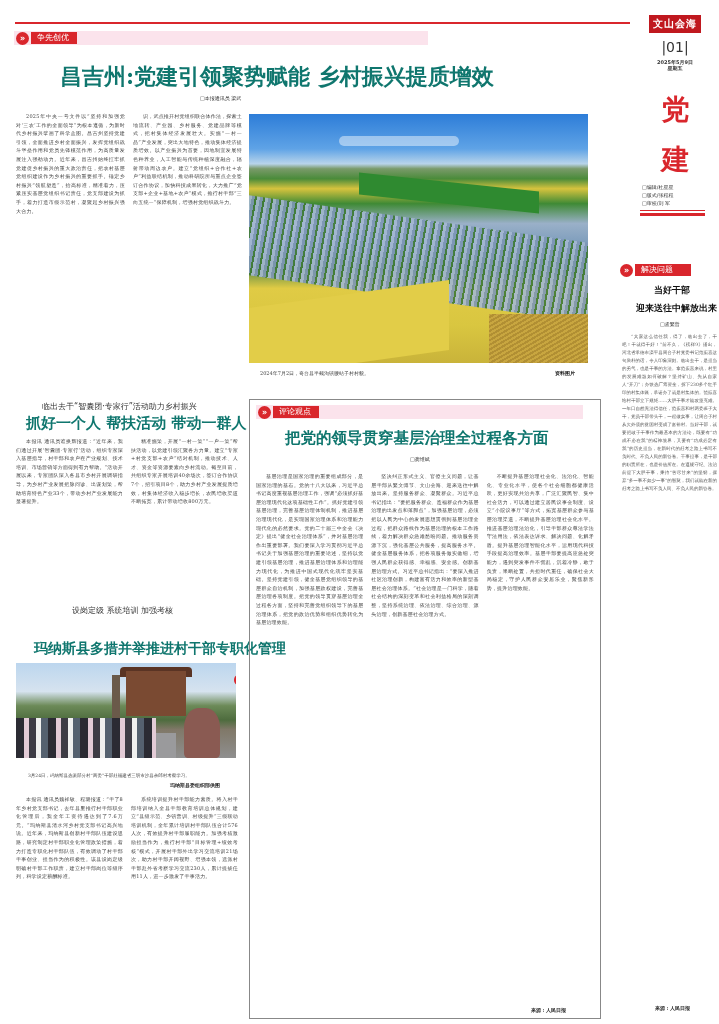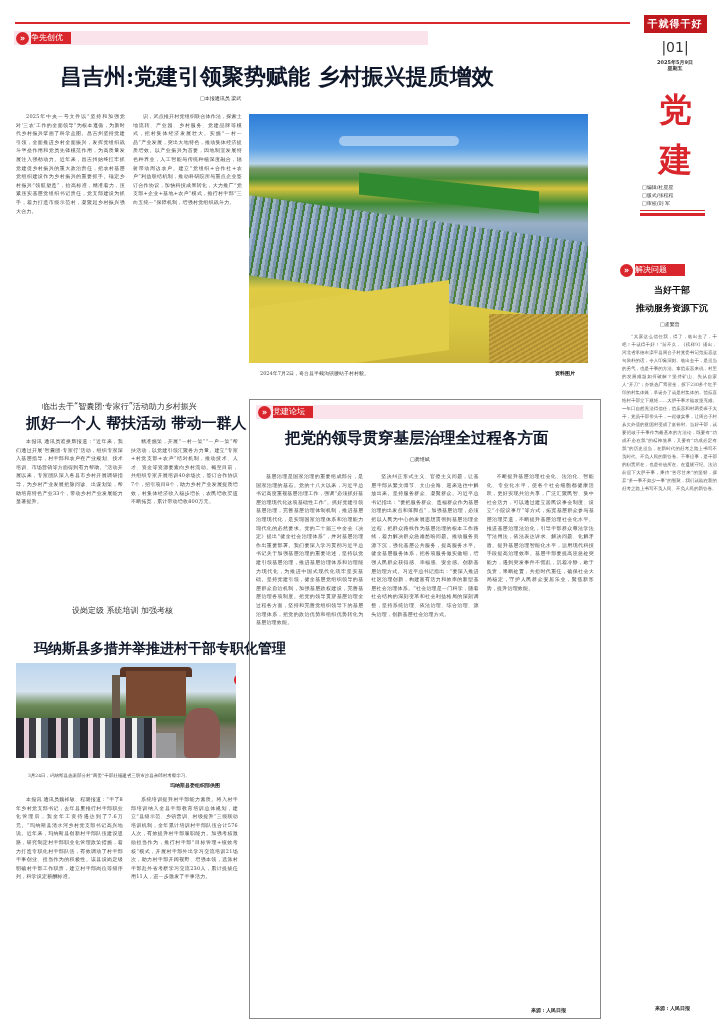--- a/index.html
+++ b/index.html
@@ -5,39 +5,39 @@
   * { box-sizing: border-box; margin: 0; padding: 0; }
   html, body { width: 719px; height: 1024px; background: #fff; overflow: hidden; }
   body { position: relative; font-family: "DejaVu Serif", serif; color: #222; }
 
   .top-rule { position: absolute; left: 15px; top: 22px; width: 615px; height: 2px; background: #d9262c; }
 
   .section-bar { position: absolute; height: 14px; background: #fbe3ec; display: flex; align-items: center; }
   .section-bar .chev { width: 13px; height: 13px; border-radius: 50%; background: #d9262c; color: #fff;
     font-size: 8px; line-height: 13px; text-align: center; font-family: "DejaVu Sans", sans-serif; font-weight: bold; margin-left: 2px; }
   .section-bar .label { background: #d9262c; color: #fff; font-family: "DejaVu Sans", sans-serif; font-size: 8px;
-    height: 12px; line-height: 12px; padding: 0 8px 0 0; margin-left: 2px; }
+    height: 12px; line-height: 12px; padding: 0 8px 0 6px; margin-left: 2px; }
 
-  .headline { position: absolute; font-family: "DejaVu Serif", serif; font-weight: bold; color: #0f172a; white-space: nowrap; }
+  .headline { position: absolute; font-family: "DejaVu Serif", serif; font-weight: bold; color: #0f766e; white-space: nowrap; }
   .byline { position: absolute; font-family: "DejaVu Sans", sans-serif; font-size: 5px; color: #333; white-space: nowrap; }
   .subhead { position: absolute; font-family: "DejaVu Sans", sans-serif; font-size: 8px; color: #333; white-space: nowrap; }
 
   .textcols { position: absolute; display: flex; gap: 8px; }
   .textcol { flex: 1; font-size: 5px; line-height: 8.6px; color: #444; text-align: justify; overflow: hidden;
     text-indent: 10px; letter-spacing: 0.2px; }
 
   
   .masthead { position: absolute; left: 640px; top: 12px; width: 70px; text-align: center; }
   .logo { display: inline-block; background: #c0181f; color: #fff; font-family: "DejaVu Serif", serif; font-weight: bold;
     font-size: 10px; padding: 2px 4px; letter-spacing: 1px; }
   .pageno { font-family: "DejaVu Sans", sans-serif; font-size: 14px; color: #333; margin-top: 6px; }
   .date, .weekday { font-family: "DejaVu Sans", sans-serif; font-size: 5px; color: #333; font-weight: bold; }
   .date { margin-top: 4px; }
   .dangjian { position: absolute; left: 648px; top: 85px; width: 55px; text-align: center; color: #d9262c;
-    font-family: "DejaVu Serif", serif; font-size: 33px; line-height: 50px; font-weight: bold; }
+    font-family: "DejaVu Serif", serif; font-size: 28px; line-height: 50px; font-weight: bold; }
   .editors { position: absolute; left: 642px; top: 183px; font-family: "DejaVu Sans", sans-serif; font-size: 5px; color: #333; line-height: 8px; }
   .red-dbl { position: absolute; left: 640px; width: 65px; background: #d9262c; }
 
   
   .photo { position: absolute; overflow: hidden; }
   .farm-photo { left: 249px; top: 114px; width: 339px; height: 249px;
     background: linear-gradient(180deg, #2d7dd8 0%, #5fa3e6 14%, #b8d4ea 20%, #7a9a6a 22%, #4a8b3a 26%, #d6c33e 30%, #3f8a35 36%, #9ab0c8 44%, #7d9dbc 52%, #5b8a46 62%, #e0cb45 70%, #d9c640 85%, #c9b33a 100%); }
   .farm-photo .sky-cloud { position: absolute; left: 90px; top: 22px; width: 120px; height: 10px; background: rgba(255,255,255,0.45); border-radius: 10px; }
   .farm-photo .village { position: absolute; left: 0; top: 105px; width: 339px; height: 80px;
     background: repeating-linear-gradient(100deg, #a4b8d2 0 3px, #7d96b6 3px 6px, #3e7a36 6px 8px); transform: skewY(8deg); opacity: 0.9; }
@@ -61,21 +61,21 @@
   .boxed { position: absolute; left: 249px; top: 399px; width: 352px; height: 620px; border: 1px solid #888; }
   .opinion-title { position: absolute; font-family: "DejaVu Sans", sans-serif; font-weight: bold; color: #111; white-space: nowrap; font-size: 9px; }
   .vtext { position: absolute; font-size: 4.5px; line-height: 8px; color: #555; text-align: justify; text-indent: 9px; overflow: hidden; }
 </style>
 </head>
 <body>
 
 <div class="top-rule"></div>
 
 <div class="masthead">
-  <div class="logo">干就得干好</div>
+  <div class="logo">文山会海</div>
   <div class="pageno">|01|</div>
   <div class="date">2025年5月9日</div>
   <div class="weekday">星期五</div>
 </div>
 <div class="dangjian">党建</div>
 <div class="editors">
   <div>□编辑/杜星星</div>
   <div>□版式/张程程</div>
   <div>□审校/刘  军</div>
 </div>
@@ -126,32 +126,32 @@
 <div class="caption" style="left:28px;top:773px;font-size:4.5px;">3月24日，玛纳斯县选派部分村“两委”干部赴福建省三明市沙县余郎村考察学习。</div>
 <div class="credit" style="left:170px;top:782px;font-size:5px;">玛纳斯县委组织部供图</div>
 <div class="textcols" style="left:16px;top:795px;width:222px;height:222px;">
   <div class="textcol">本报讯  通讯员魏祥敏、程璐报道：“干了8年乡村党支部书记，去年县里推行村干部职业化管理后，我全年工资待遇达到了7.6万元。”玛纳斯县清水河乡村党支部书记高兴地说。近年来，玛纳斯县创新村干部队伍建设思路，研究制定村干部职业化管理政策措施，着力打造专职化村干部队伍，有效调动了村干部干事创业、担当作为的积极性。该县设岗定级明确村干部工作职责，建立村干部岗位等级序列，科学设定薪酬标准。</div>
   <div class="textcol">系统培训提升村干部能力素质。将入村干部培训纳入全县干部教育培训总体规划，建立“县级示范、乡镇普训、村级提升”三级联动培训机制，全年累计培训村干部队伍合计576人次，有效提升村干部履职能力。加强考核激励担当作为，推行村干部“目标管理+绩效考核”模式，开展村干部外出学习交流培训21场次，助力村干部开阔视野、增强本领，选派村干部赴外省考察学习交流230人，累计提拔任用11人，进一步激发了干事活力。</div>
 </div>
 
 <div class="boxed"></div>
 <div class="section-bar" style="left:256px;top:405px;width:327px;">
   <span class="chev">»</span>
-  <span class="label">党建论坛</span>
+  <span class="label">评论观点</span>
 </div>
 <div class="headline" style="left:285px;top:428px;font-size:15.5px;font-family:'DejaVu Sans',sans-serif;">把党的领导贯穿基层治理全过程各方面</div>
 <div class="byline" style="left:410px;top:456px;">□龚维斌</div>
 <div class="textcols" style="left:256px;top:472px;width:338px;height:535px;">
   <div class="textcol">基层治理是国家治理的重要组成部分，是国家治理的基石。党的十八大以来，习近平总书记高度重视基层治理工作，强调“必须抓好基层治理现代化这项基础性工作”。抓好党建引领基层治理，完善基层治理体制机制，推进基层治理现代化，是实现国家治理体系和治理能力现代化的必然要求。党的二十届三中全会《决定》提出“健全社会治理体系”，并对基层治理作出重要部署。我们要深入学习贯彻习近平总书记关于加强基层治理的重要论述，坚持以党建引领基层治理，推进基层治理体系和治理能力现代化，为推进中国式现代化筑牢坚实基础。坚持党建引领，健全基层党组织领导的基层群众自治机制，加强基层政权建设，完善基层治理各项制度。把党的领导贯穿基层治理全过程各方面，坚持和完善党组织领导下的基层治理体系，把党的政治优势和组织优势转化为基层治理效能。</div>
   <div class="textcol">坚决纠正形式主义、官僚主义问题，让基层干部从繁文缛节、文山会海、迎来送往中解放出来。坚持服务群众、凝聚群众。习近平总书记指出：“要把服务群众、造福群众作为基层治理的出发点和落脚点”，加强基层治理，必须把以人民为中心的发展思想贯彻到基层治理全过程，把群众路线作为基层治理的根本工作路线，着力解决群众急难愁盼问题。推动服务资源下沉，强化基层公共服务，提高服务水平。健全基层服务体系，把各项服务做实做细，增强人民群众获得感、幸福感、安全感。创新基层治理方式。习近平总书记指出：“要深入推进社区治理创新，构建富有活力和效率的新型基层社会治理体系。”社会治理是一门科学，随着社会结构的深刻变革和社会利益格局的深刻调整，坚持系统治理、依法治理、综合治理、源头治理，创新基层社会治理方式。</div>
   <div class="textcol">不断提升基层治理社会化、法治化、智能化、专业化水平，使各个社会细胞都健康活跃，更好实现共治共享，广泛汇聚民智、集中社会活力，可以通过建立居民议事会制度、设立“小院议事厅”等方式，拓宽基层群众参与基层治理渠道，不断提升基层治理社会化水平。推进基层治理法治化，引导干部群众尊法学法守法用法，依法表达诉求、解决问题、化解矛盾。提升基层治理智能化水平，运用现代科技手段提高治理效率。基层干部要提高应急处突能力，遇到突发事件不慌乱，沉着冷静，敢于负责，果断处置，共担时代重任，确保社会大局稳定，守护人民群众安居乐业，聚焦新形势，提升治理效能。</div>
 </div>
 <div class="credit" style="left:531px;top:1007px;">来源：人民日报</div>
 
 <div class="section-bar" style="left:620px;top:263px;width:99px;background:transparent;">
   <span class="chev" style="margin-left:0">»</span>
   <span class="label" style="padding-right:18px;">解决问题</span>
 </div>
 <div class="opinion-title" style="left:654px;top:284px;">当好干部</div>
-<div class="opinion-title" style="left:636px;top:302px;">推动服务资源下沉</div>
+<div class="opinion-title" style="left:636px;top:302px;">迎来送往中解放出来</div>
 <div class="byline" style="left:660px;top:321px;">□孟繁哲</div>
 <div class="vtext" style="left:622px;top:333px;width:95px;height:670px;">“大家这么信任我，得了，临出去了，干吧！干就得干好！”前不久，《榜样9》播出，河北省承德市滦平县周台子村党委书记范振喜这句质朴的话，令人印象深刻。临出去干，是担当的勇气，也是干事的方法。拿范振喜来说，村里的发展难题如何破解？坚持矿山、先从自家人“开刀”；办铁选厂筹资金，拆下230多个红手印的村集体账，承诺办了就是村集体的。范振喜给村干部立下规矩……大胆干事才能攻坚克难。一年口自然无法得信任，范振喜和村两委班子大干，党员干部带头干，一起做实事，让周台子村从欠外债的贫困村变成了富裕村。当好干部，就要把敢于干事作为最基本的方法论，既要有“功成不必在我”的精神境界，又要有“功成必定有我”的历史担当，在新时代的赶考之路上书写不负时代、不负人民的新答卷。千事担事，是干部的职责所在，也是价值所在。在遵规守纪、法治前提下大胆干事，秉持“苦尽甘来”的坚韧，摒弃“多一事不如少一事”的智慧，我们就能在新的赶考之路上书写不负人民、不负人民的新答卷。</div>
 <div class="credit" style="left:655px;top:1005px;">来源：人民日报</div>
 
 </body></html>

